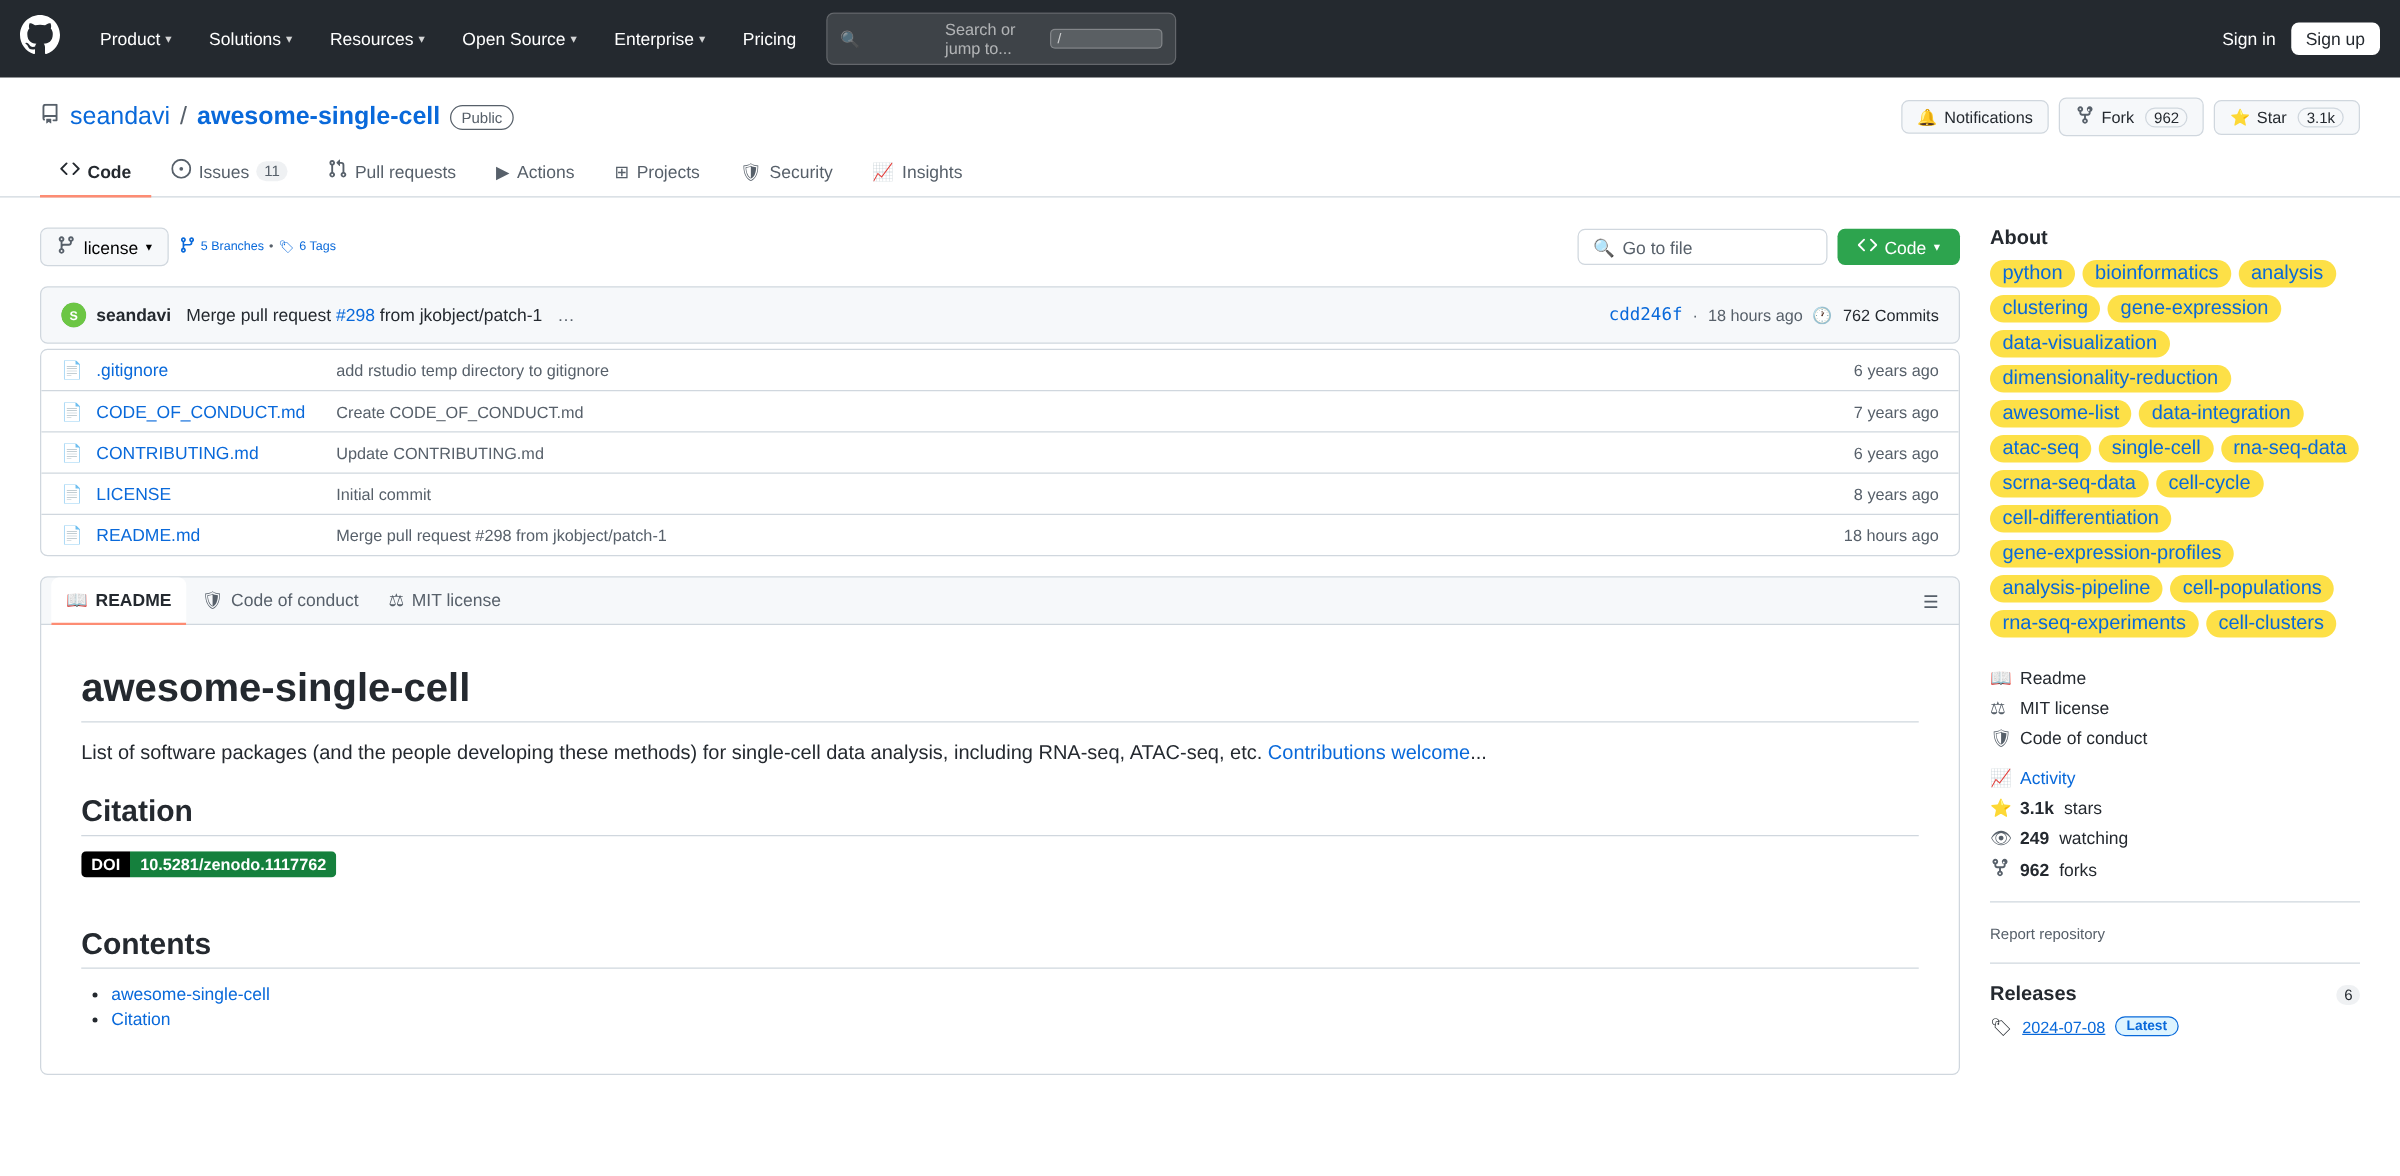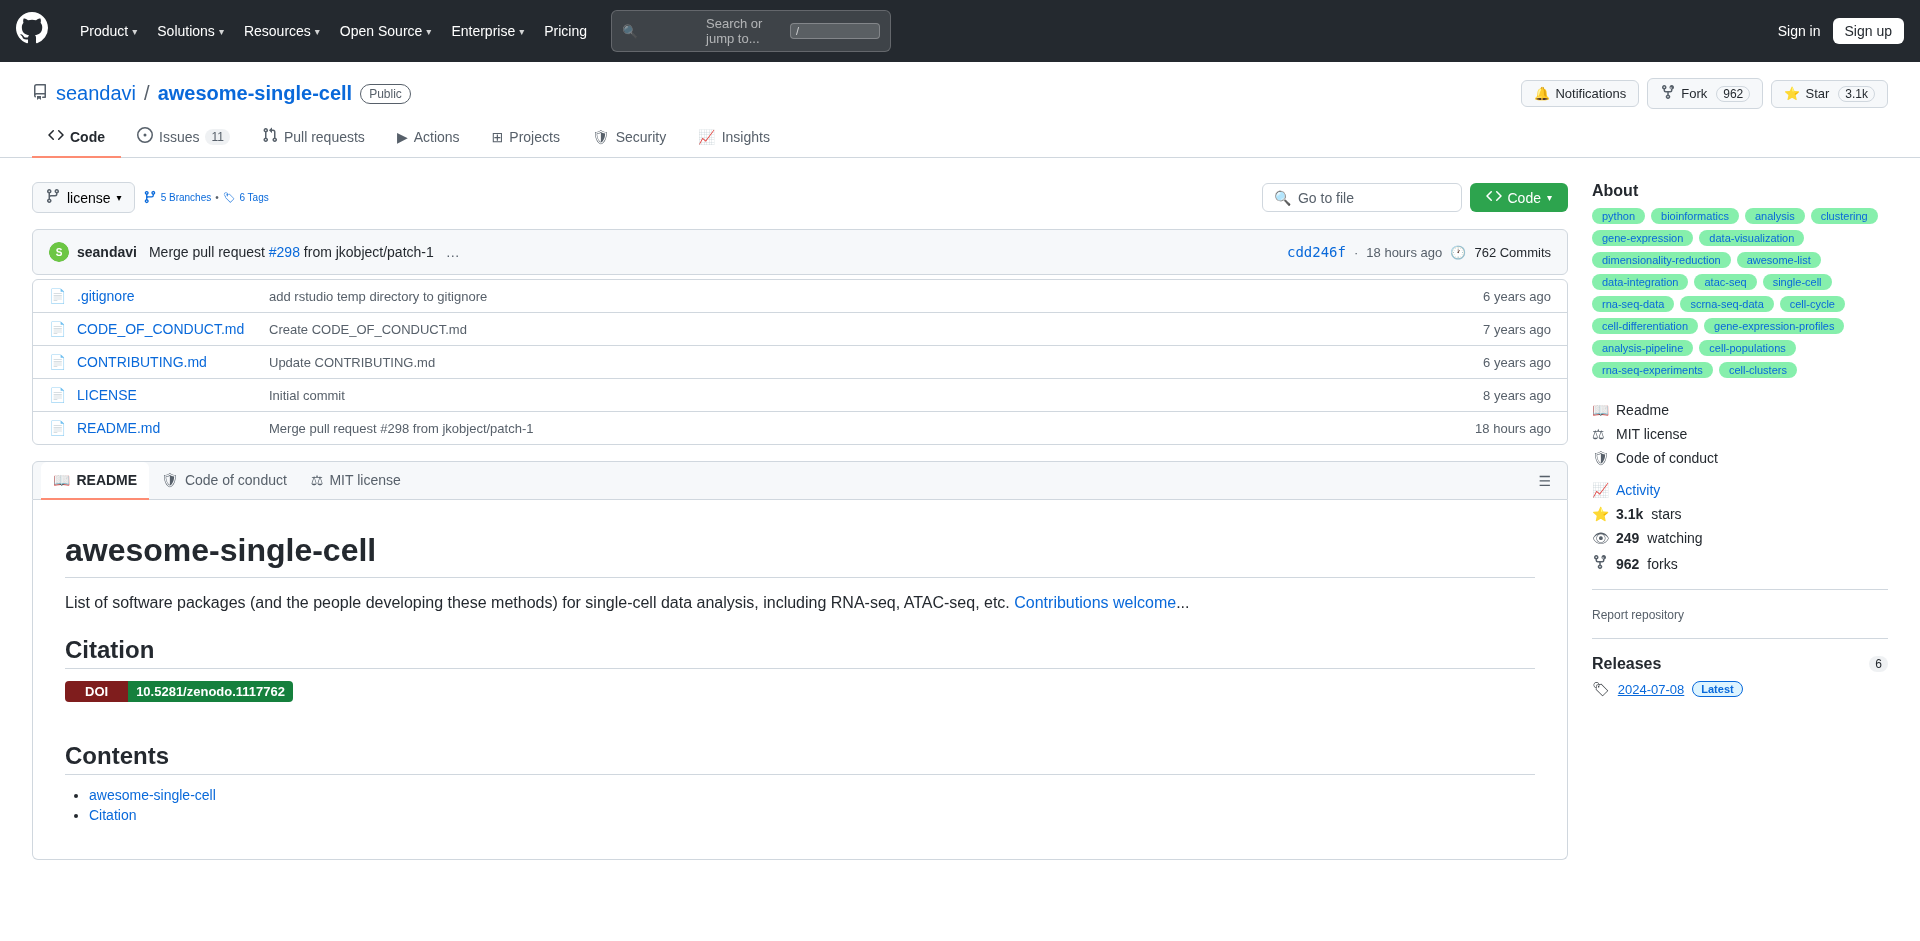--- a/index.html
+++ b/index.html
@@ -1,21 +1,21 @@
 <!DOCTYPE html>
 <html><head>
   <meta charset="utf-8">
   <style>
     * { box-sizing: border-box; margin: 0; padding: 0; }
     body { font-family: -apple-system, BlinkMacSystemFont, "Segoe UI", Helvetica, Arial, sans-serif; font-size: 14px; color: #24292f; background: #fff; }
 
     
     .top-nav { background: #24292f; display: flex; align-items: center; padding: 0 16px; height: 62px; gap: 16px; }
     .top-nav .logo { color: #fff; font-size: 22px; margin-right: 8px; flex-shrink: 0; }
-    .nav-items { display: flex; gap: 4px; align-items: center; }
+    .nav-items { display: flex; gap: 14px; align-items: center; }
     .nav-item { color: #fff; font-size: 14px; font-weight: 500; padding: 6px 8px; border-radius: 6px; cursor: pointer; display: flex; align-items: center; gap: 4px; white-space: nowrap; }
     .nav-item .chevron { font-size: 10px; opacity: 0.8; }
     .search-bar { flex: 1; max-width: 280px; background: rgba(255,255,255,0.12); border: 1px solid rgba(255,255,255,0.2); border-radius: 6px; padding: 5px 10px; color: #fff; font-size: 13px; display: flex; align-items: center; gap: 6px; cursor: text; }
     .search-bar span { color: rgba(255,255,255,0.6); font-size: 13px; flex: 1; }
     .search-bar .kbd { background: rgba(255,255,255,0.15); border: 1px solid rgba(255,255,255,0.25); border-radius: 4px; padding: 1px 5px; font-size: 11px; color: rgba(255,255,255,0.7); }
     .top-nav-right { display: flex; align-items: center; gap: 12px; margin-left: auto; }
     .top-nav-right a { color: #fff; font-size: 14px; font-weight: 500; text-decoration: none; white-space: nowrap; }
     .signup-btn { background: #fff; color: #24292f; border: none; border-radius: 6px; padding: 5px 12px; font-size: 14px; font-weight: 500; cursor: pointer; }
 
     
@@ -74,32 +74,32 @@
     .readme-tabs { border: 1px solid #d0d7de; border-radius: 6px 6px 0 0; display: flex; align-items: center; padding: 0 8px; background: #f6f8fa; gap: 0; }
     .readme-tab { display: flex; align-items: center; gap: 6px; padding: 10px 12px; font-size: 14px; color: #57606a; cursor: pointer; border-bottom: 2px solid transparent; margin-bottom: -1px; }
     .readme-tab.active { color: #24292f; border-bottom: 2px solid #fd8c73; font-weight: 600; background: #fff; border-radius: 6px 6px 0 0; }
     .readme-tab-list-icon { margin-left: auto; padding: 8px; cursor: pointer; color: #57606a; }
     .readme-content { border: 1px solid #d0d7de; border-top: none; border-radius: 0 0 6px 6px; padding: 32px; }
     .readme-title { font-size: 32px; font-weight: 600; margin-bottom: 16px; padding-bottom: 8px; border-bottom: 1px solid #d0d7de; }
     .readme-desc { font-size: 16px; color: #24292f; margin-bottom: 24px; }
     .readme-desc a { color: #0969da; text-decoration: none; }
     .readme-h2 { font-size: 24px; font-weight: 600; margin-bottom: 12px; margin-top: 24px; padding-bottom: 4px; border-bottom: 1px solid #d0d7de; }
     .doi-badge { display: inline-flex; align-items: center; border-radius: 4px; overflow: hidden; font-size: 13px; font-weight: 600; margin-bottom: 16px; }
-    .doi-label { background: #7f1d1d; color: #fff; padding: 3px 20px; }
+    .doi-label { background: #000000; color: #fff; padding: 3px 8px; }
     .doi-value { background: #15803d; color: #fff; padding: 3px 8px; }
     .contents-list { margin-left: 24px; }
     .contents-list li { margin-bottom: 4px; }
     .contents-list a { color: #0969da; text-decoration: none; }
 
     
     .about-section { margin-bottom: 24px; }
     .about-title { font-size: 16px; font-weight: 600; margin-bottom: 8px; }
     .about-desc { font-size: 14px; color: #24292f; margin-bottom: 12px; line-height: 1.5; }
     .tags { display: flex; flex-wrap: wrap; gap: 6px; margin-bottom: 16px; }
-    .tag { background: #86efac; color: #0969da; border-radius: 20px; padding: 2px 10px; font-size: 11px; font-weight: 500; cursor: pointer; text-align: right; }
+    .tag { background: #fde047; color: #0969da; border-radius: 20px; padding: 2px 10px; font-size: 16px; font-weight: 500; cursor: pointer; text-align: right; }
     .sidebar-links { display: flex; flex-direction: column; gap: 8px; margin-bottom: 16px; }
     .sidebar-link { display: flex; align-items: center; gap: 8px; color: #24292f; font-size: 14px; text-decoration: none; }
     .sidebar-link .icon { color: #57606a; font-size: 14px; width: 16px; flex-shrink: 0; }
     .sidebar-stat { display: flex; align-items: center; gap: 8px; color: #24292f; font-size: 14px; margin-bottom: 8px; }
     .sidebar-stat .icon { color: #57606a; font-size: 14px; width: 16px; }
     .sidebar-stat .val { font-weight: 600; }
     .report-link { color: #57606a; font-size: 12px; text-decoration: none; cursor: pointer; }
     .releases-section { margin-top: 16px; }
     .releases-header { display: flex; align-items: center; justify-content: space-between; margin-bottom: 8px; }
     .releases-title { font-size: 16px; font-weight: 600; }

